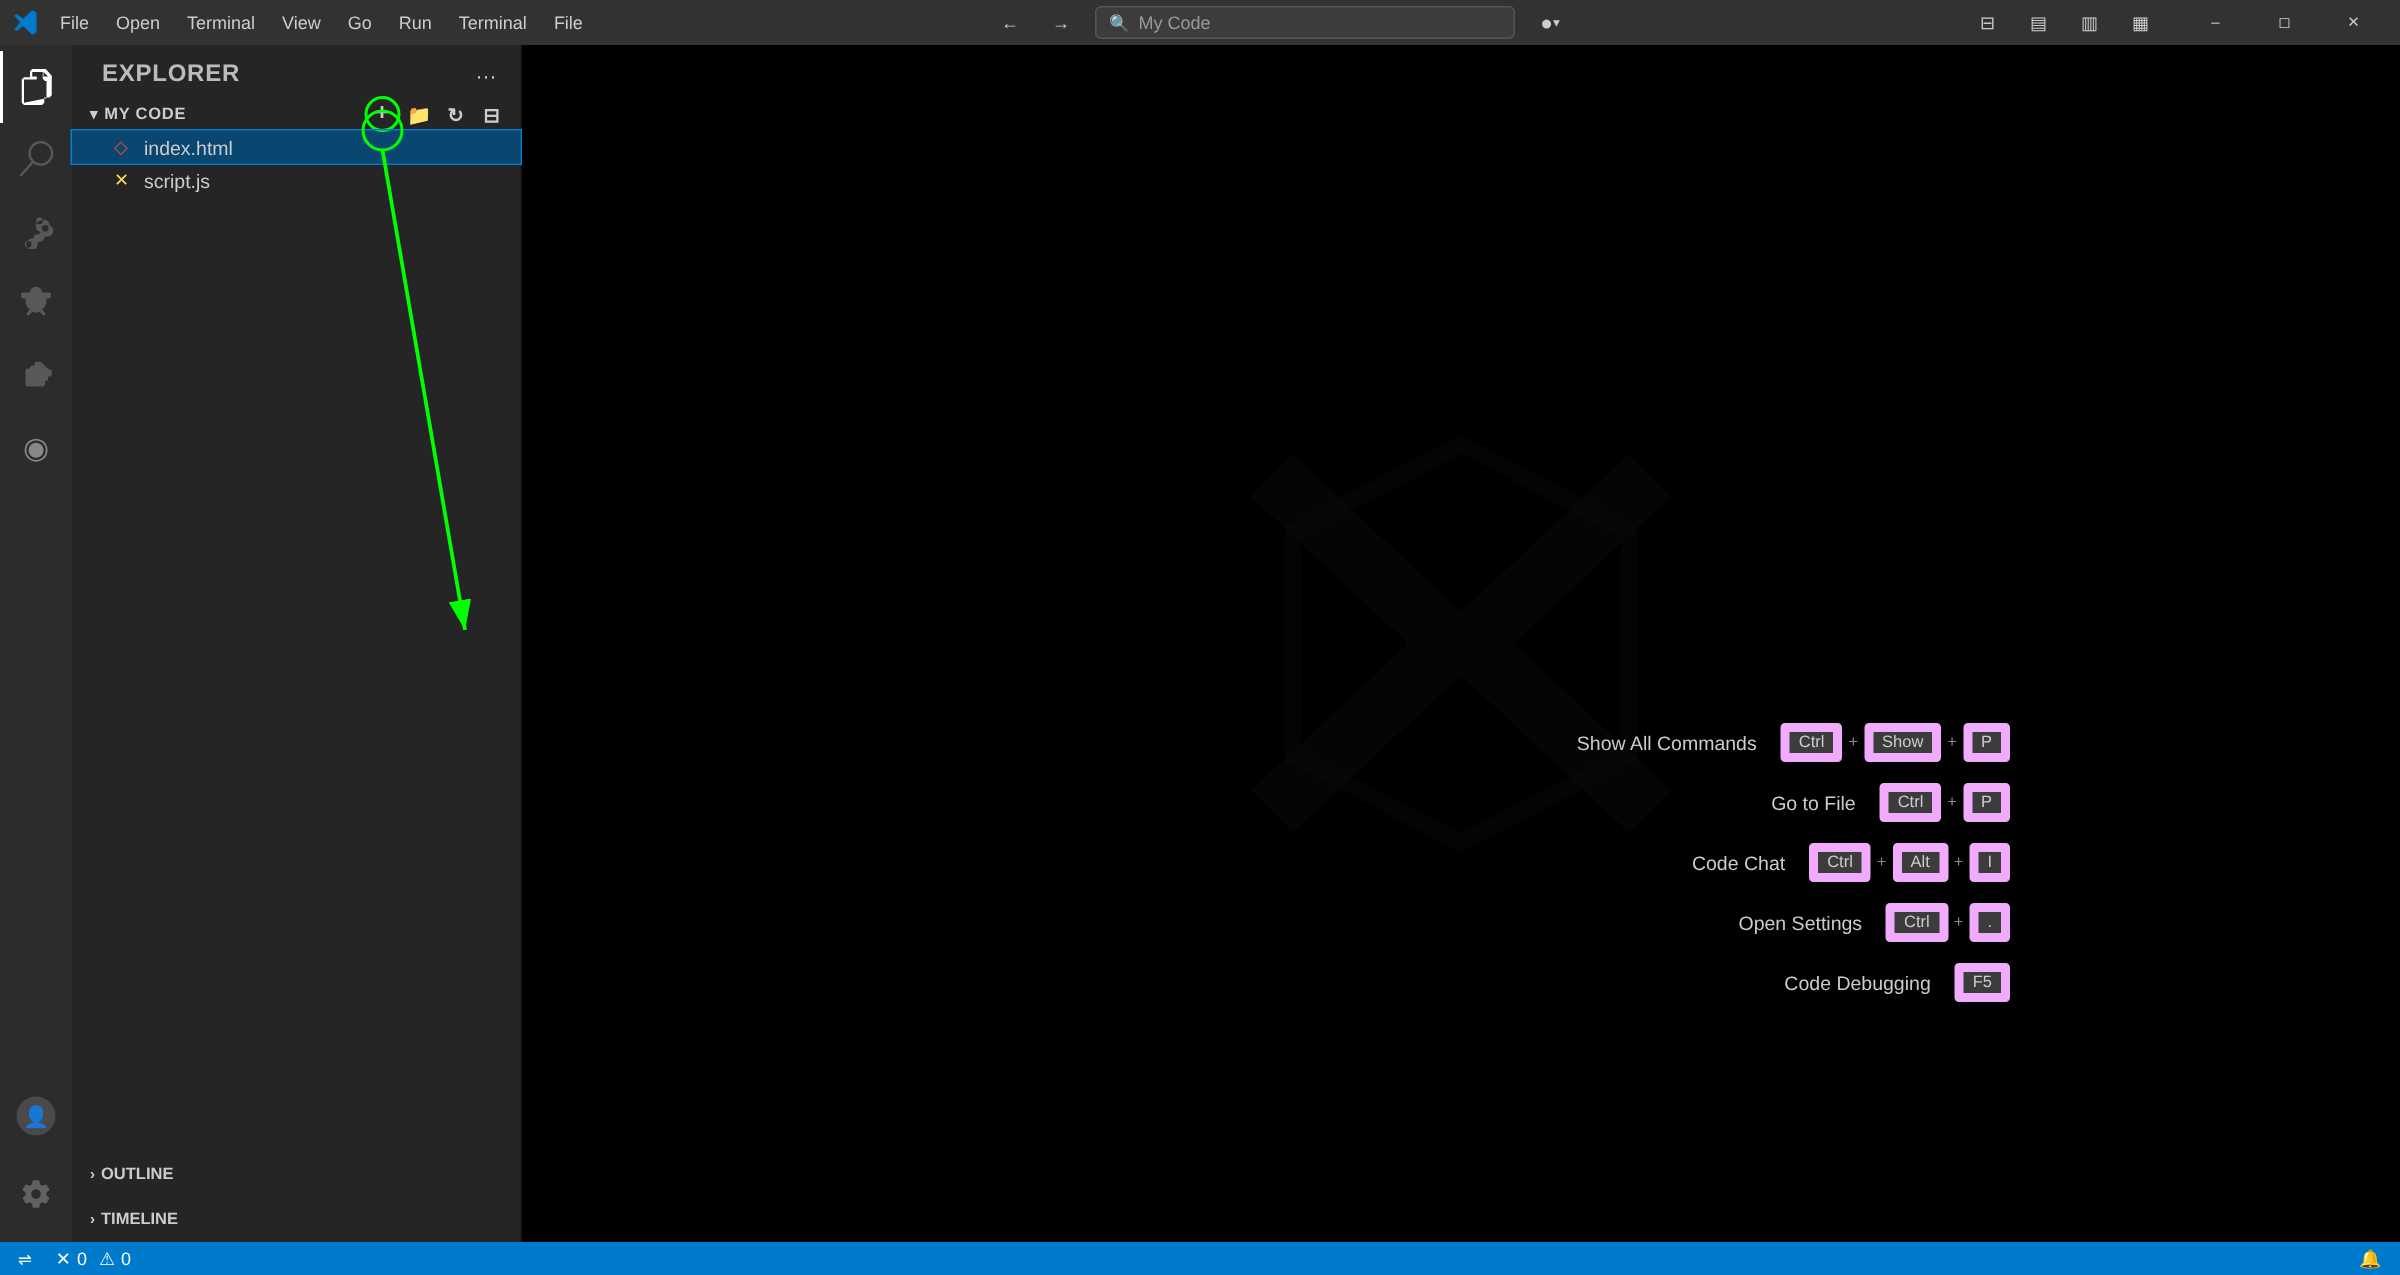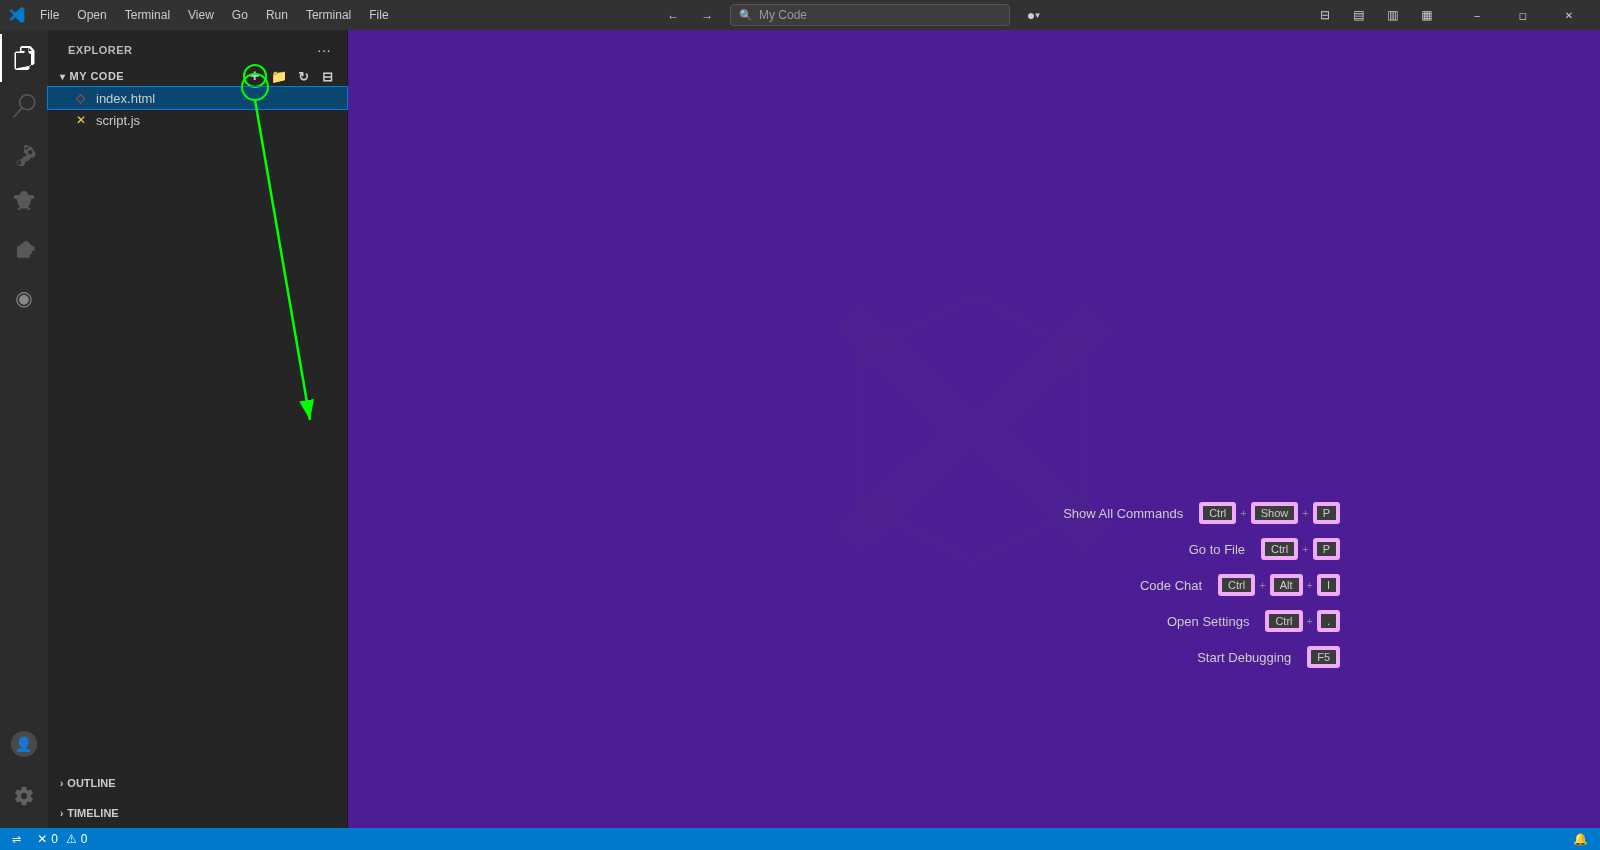--- a/index.html
+++ b/index.html
@@ -160,21 +160,21 @@
       border-right: 1px solid #191919;
     }
     .sidebar-header {
       display: flex;
       align-items: center;
       justify-content: space-between;
       padding: 8px 12px 4px 20px;
       height: 35px;
     }
     .sidebar-title {
-      font-size: 11px;
+      font-size: 16px;
       font-weight: 700;
       color: #bbbbbb;
       letter-spacing: 0.5px;
       text-transform: uppercase;
     }
     .sidebar-actions {
       display: flex;
       gap: 2px;
       align-items: center;
     }
@@ -250,21 +250,21 @@
       cursor: pointer;
       font-size: 11px;
       font-weight: 600;
       color: #cccccc;
       text-transform: uppercase;
     }
 
     
     .content-area {
       flex: 1;
-      background: #4c1d95;
+      background: #000000;
       display: flex;
       align-items: center;
       justify-content: center;
       position: relative;
     }
 
     
     .vscode-watermark {
       width: 280px;
       height: 280px;
@@ -288,21 +288,21 @@
       text-align: right;
       min-width: 140px;
     }
     .shortcut-keys {
       display: flex;
       align-items: center;
       gap: 4px;
     }
     .kbd {
       background: #3c3c3c;
-      border: 4px solid #f0abfc;
+      border: 6px solid #f0abfc;
       border-radius: 3px;
       padding: 1px 6px;
       font-size: 11px;
       color: #cccccc;
       font-family: 'Segoe UI', sans-serif;
     }
     .kbd-plus {
       color: #888;
       font-size: 11px;
     }
@@ -542,21 +542,21 @@
       <div class="shortcut-item">
         <span class="shortcut-label">Open Settings</span>
         <div class="shortcut-keys">
           <span class="kbd">Ctrl</span>
           <span class="kbd-plus">+</span>
           <span class="kbd">.</span>
         </div>
       </div>
 
       <div class="shortcut-item">
-        <span class="shortcut-label">Start Debugging</span>
+        <span class="shortcut-label">Code Debugging</span>
         <div class="shortcut-keys">
           <span class="kbd">F5</span>
         </div>
       </div>
     </div>
 
     <svg class="annotation-arrow" xmlns="http://www.w3.org/2000/svg">
 
       <line x1="0" y1="18" x2="0" y2="18" stroke="none"></line>
     </svg>

